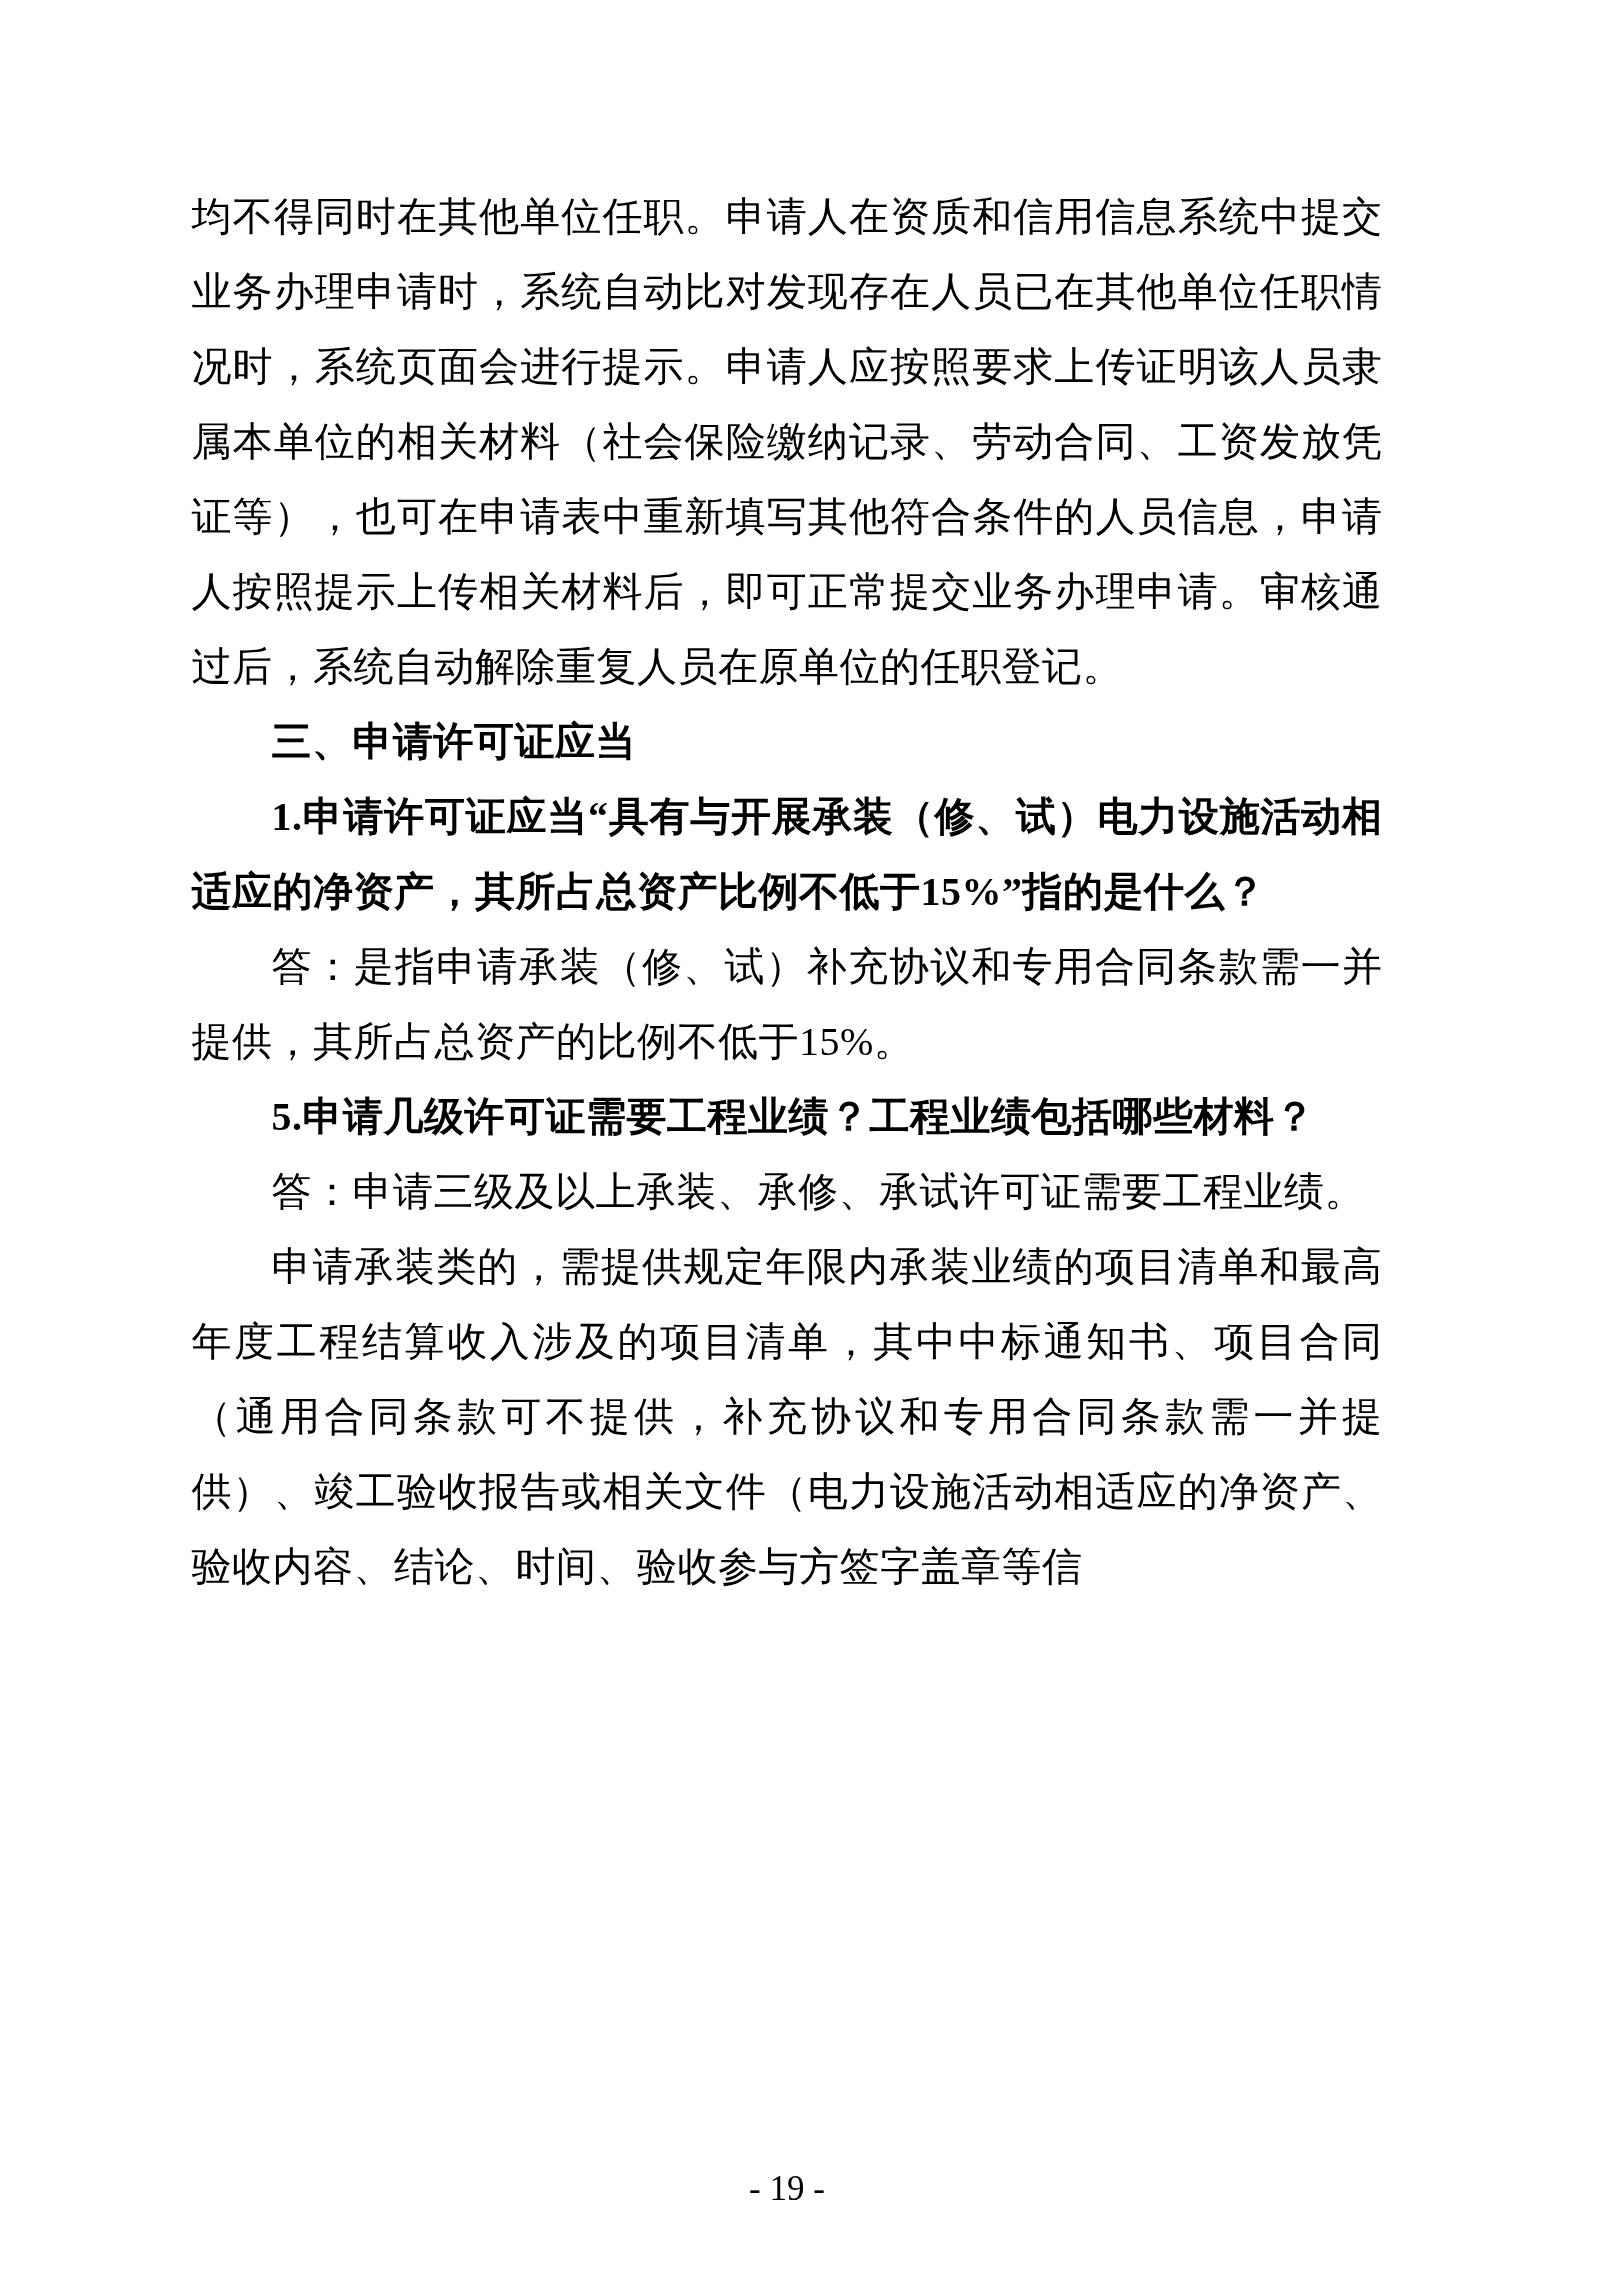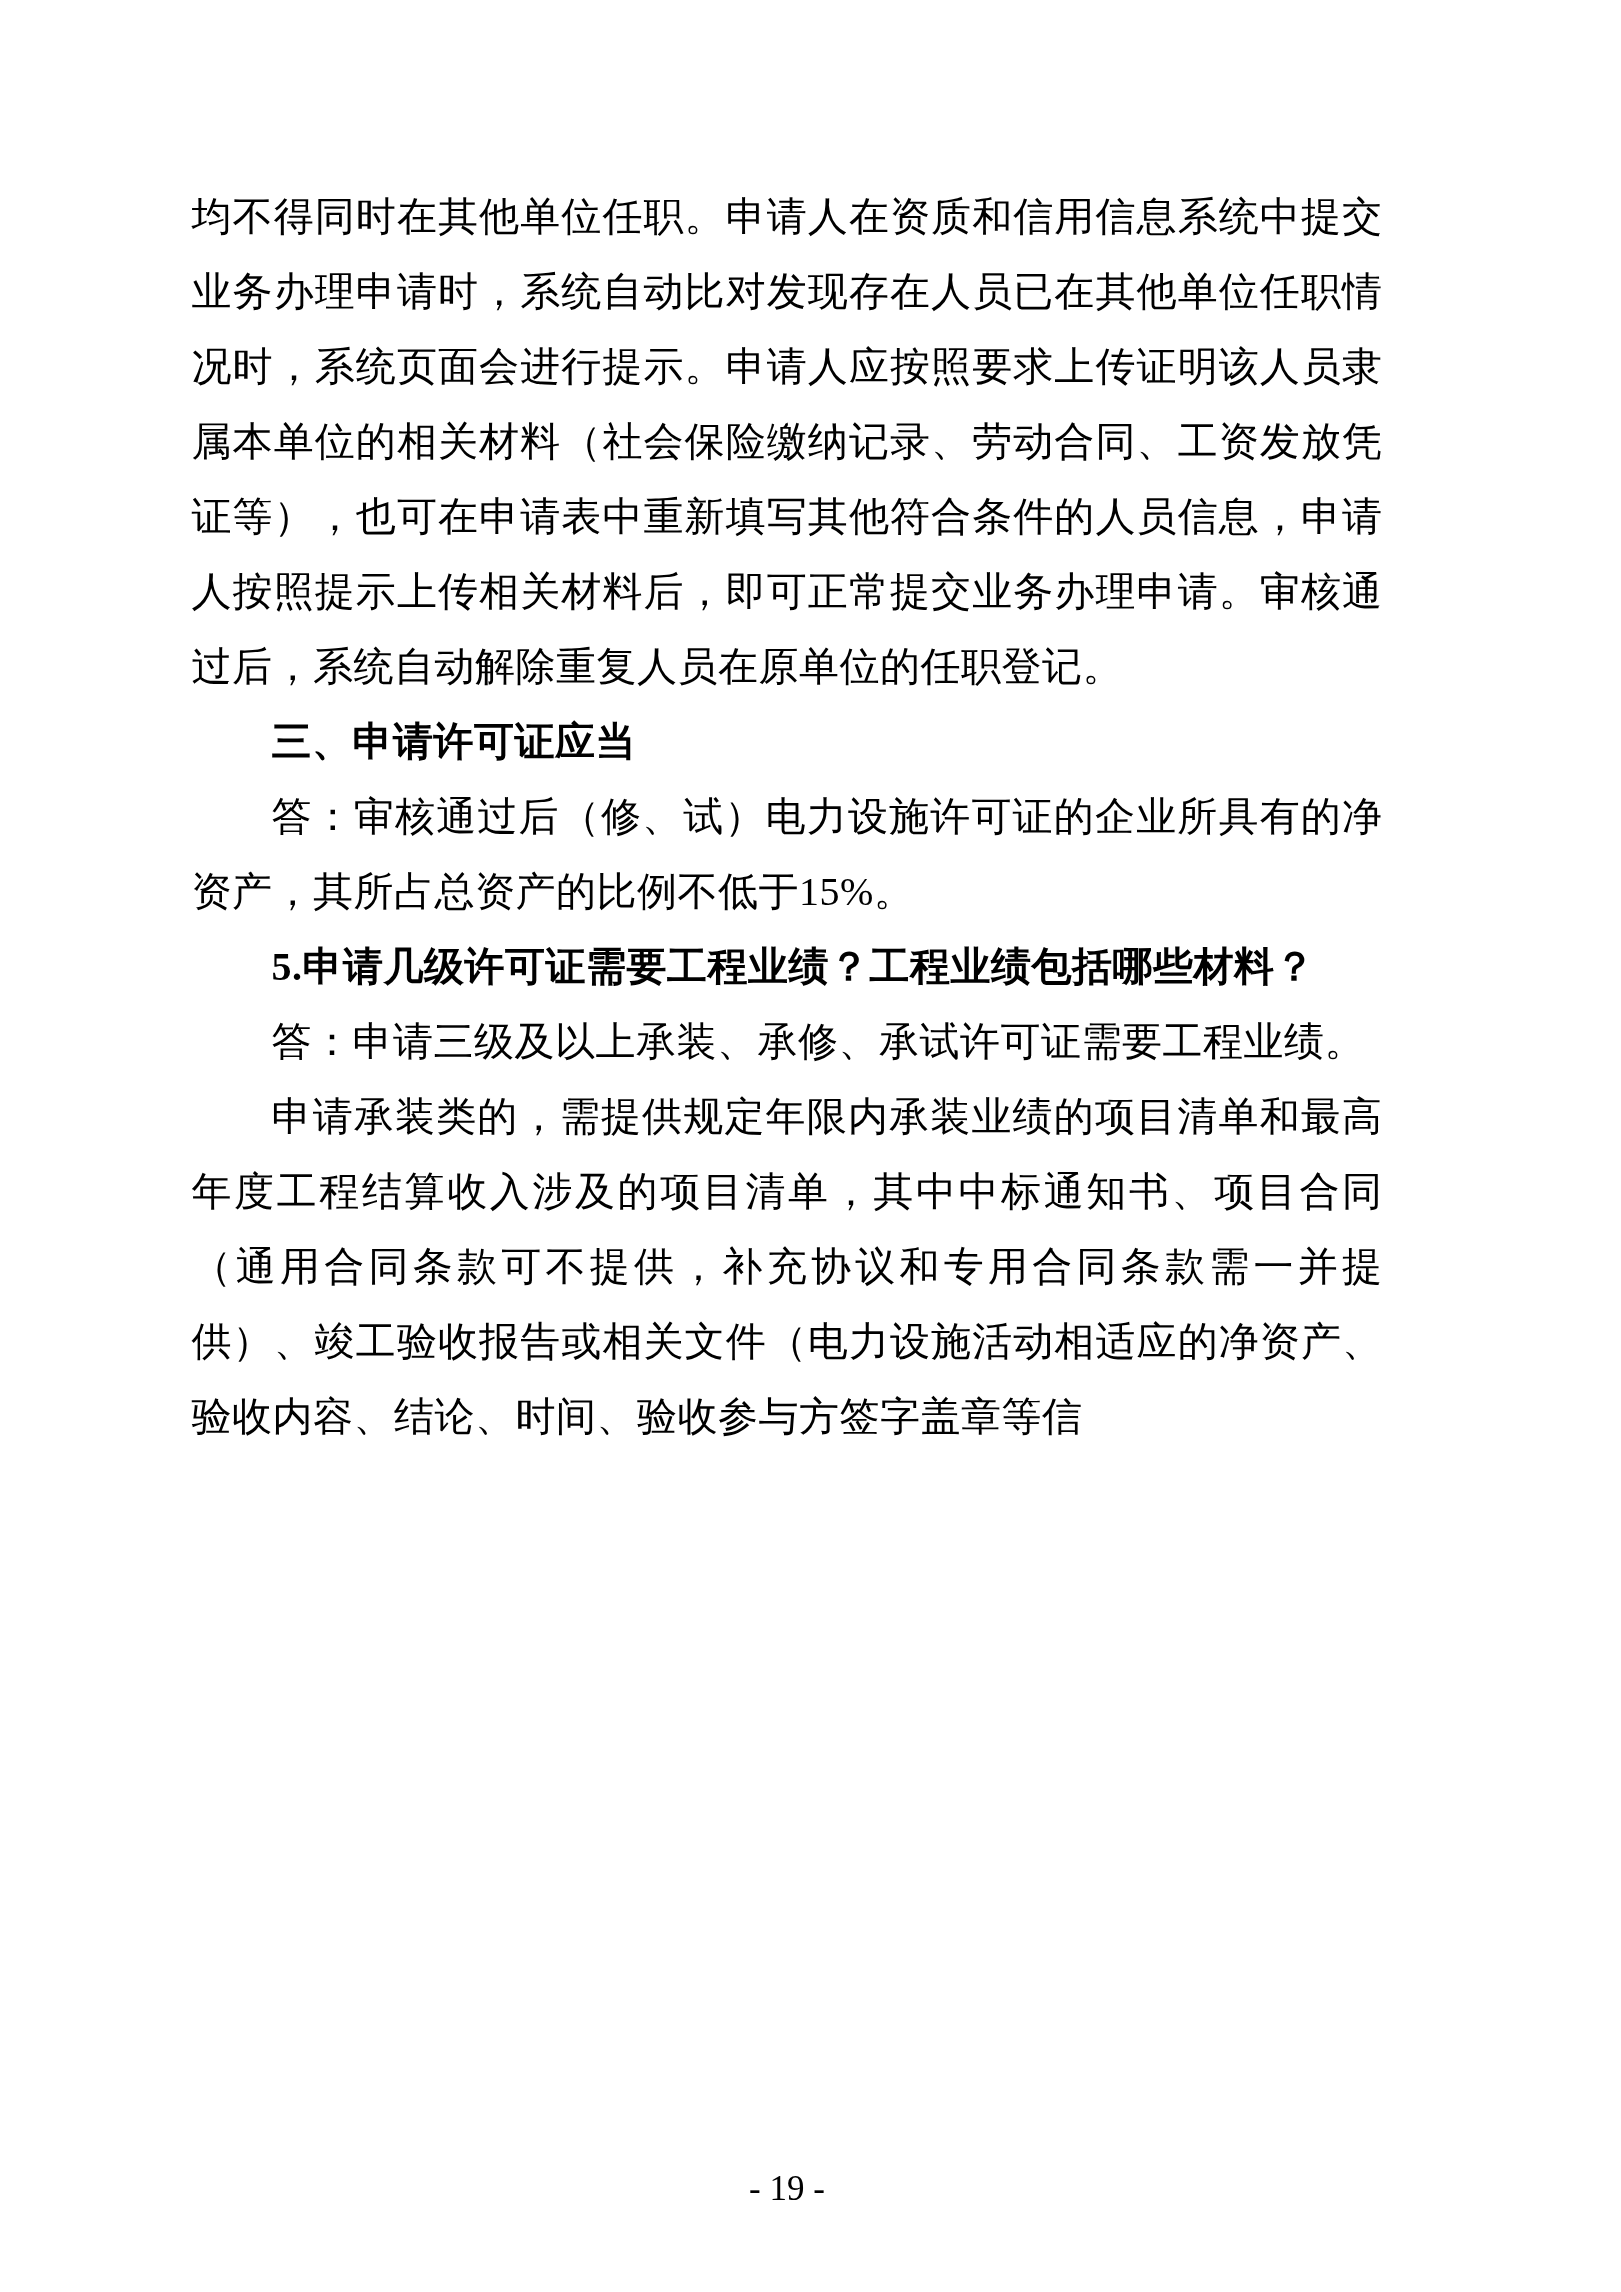--- a/index.html
+++ b/index.html
@@ -64,22 +64,23 @@
 </head>
 <body>
 
 <div class="page">
   <div class="content">
 
     <p class="body-text">均不得同时在其他单位任职。申请人在资质和信用信息系统中提交业务办理申请时，系统自动比对发现存在人员已在其他单位任职情况时，系统页面会进行提示。申请人应按照要求上传证明该人员隶属本单位的相关材料（社会保险缴纳记录、劳动合同、工资发放凭证等），也可在申请表中重新填写其他符合条件的人员信息，申请人按照提示上传相关材料后，即可正常提交业务办理申请。审核通过后，系统自动解除重复人员在原单位的任职登记。</p>
 
     <p class="heading">三、申请许可证应当</p>
 
+    <p class="qtext indent">1.申请许可证应当“具有与开展承装（修、试）电力设施活动相适应的净资产，其所占总资产比例不低于15%”指的是什么？</p>
 
-    <p class="body-text indent">答：审核通过后（修、试）电力设施许可证的企业所具有的净资产，其所占总资产的比例不低于15%。</p>
+    <p class="body-text indent">答：是指申请承装（修、试）补充协议和专用合同条款需一并提供，其所占总资产的比例不低于15%。</p>
 
     <p class="qtext indent">5.申请几级许可证需要工程业绩？工程业绩包括哪些材料？</p>
 
     <p class="body-text indent">答：申请三级及以上承装、承修、承试许可证需要工程业绩。</p>
 
     <p class="body-text indent">申请承装类的，需提供规定年限内承装业绩的项目清单和最高年度工程结算收入涉及的项目清单，其中中标通知书、项目合同（通用合同条款可不提供，补充协议和专用合同条款需一并提供）、竣工验收报告或相关文件（电力设施活动相适应的净资产、验收内容、结论、时间、验收参与方签字盖章等信</p>
 
   </div>
 
   <div class="footer">- 19 -</div>

